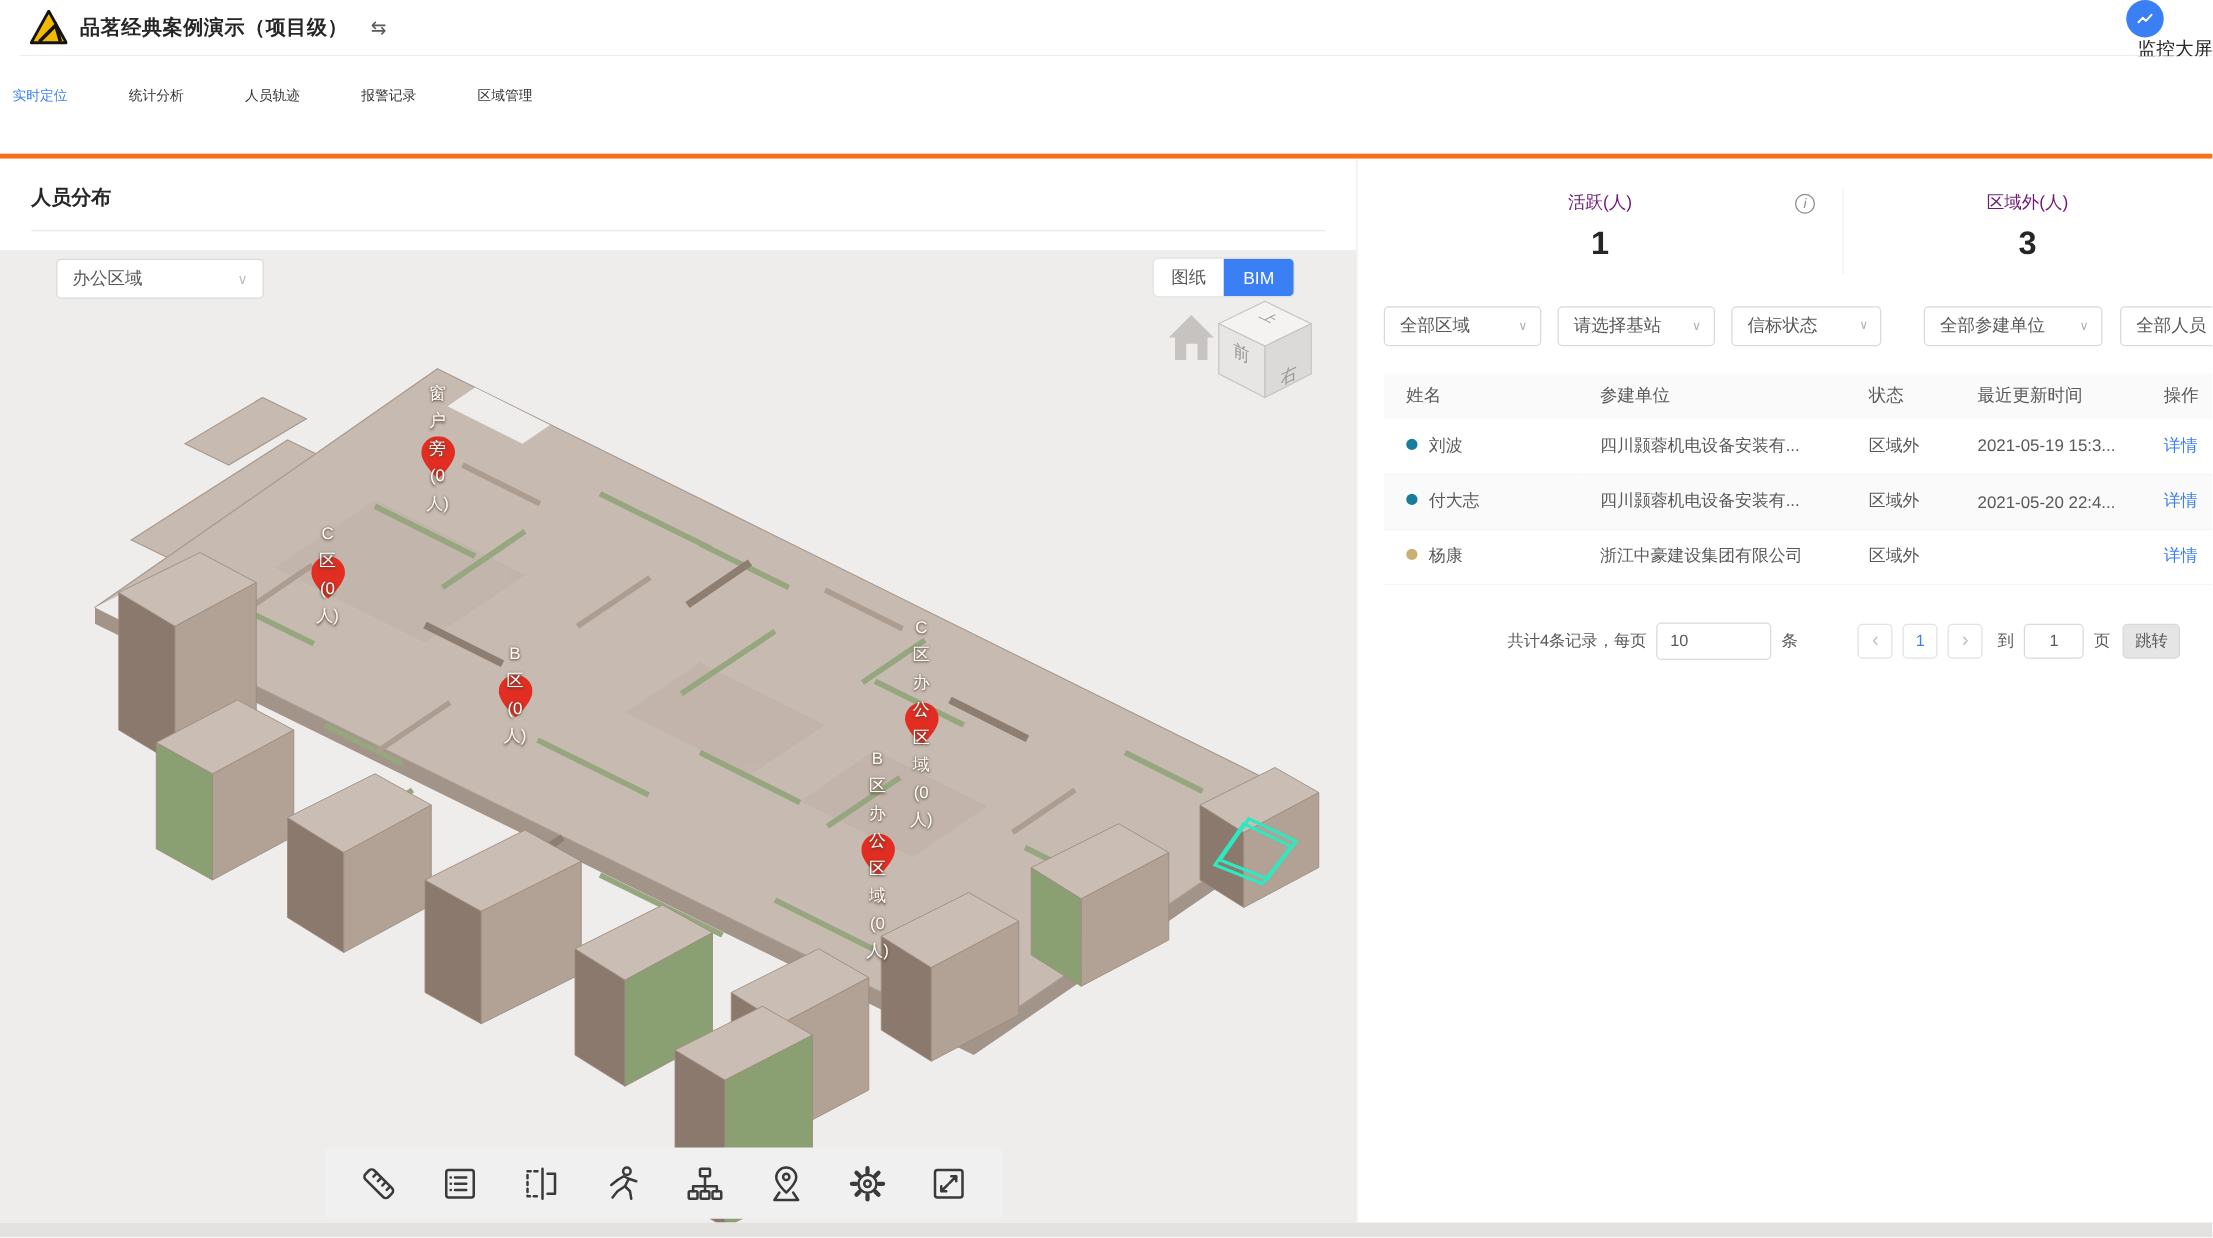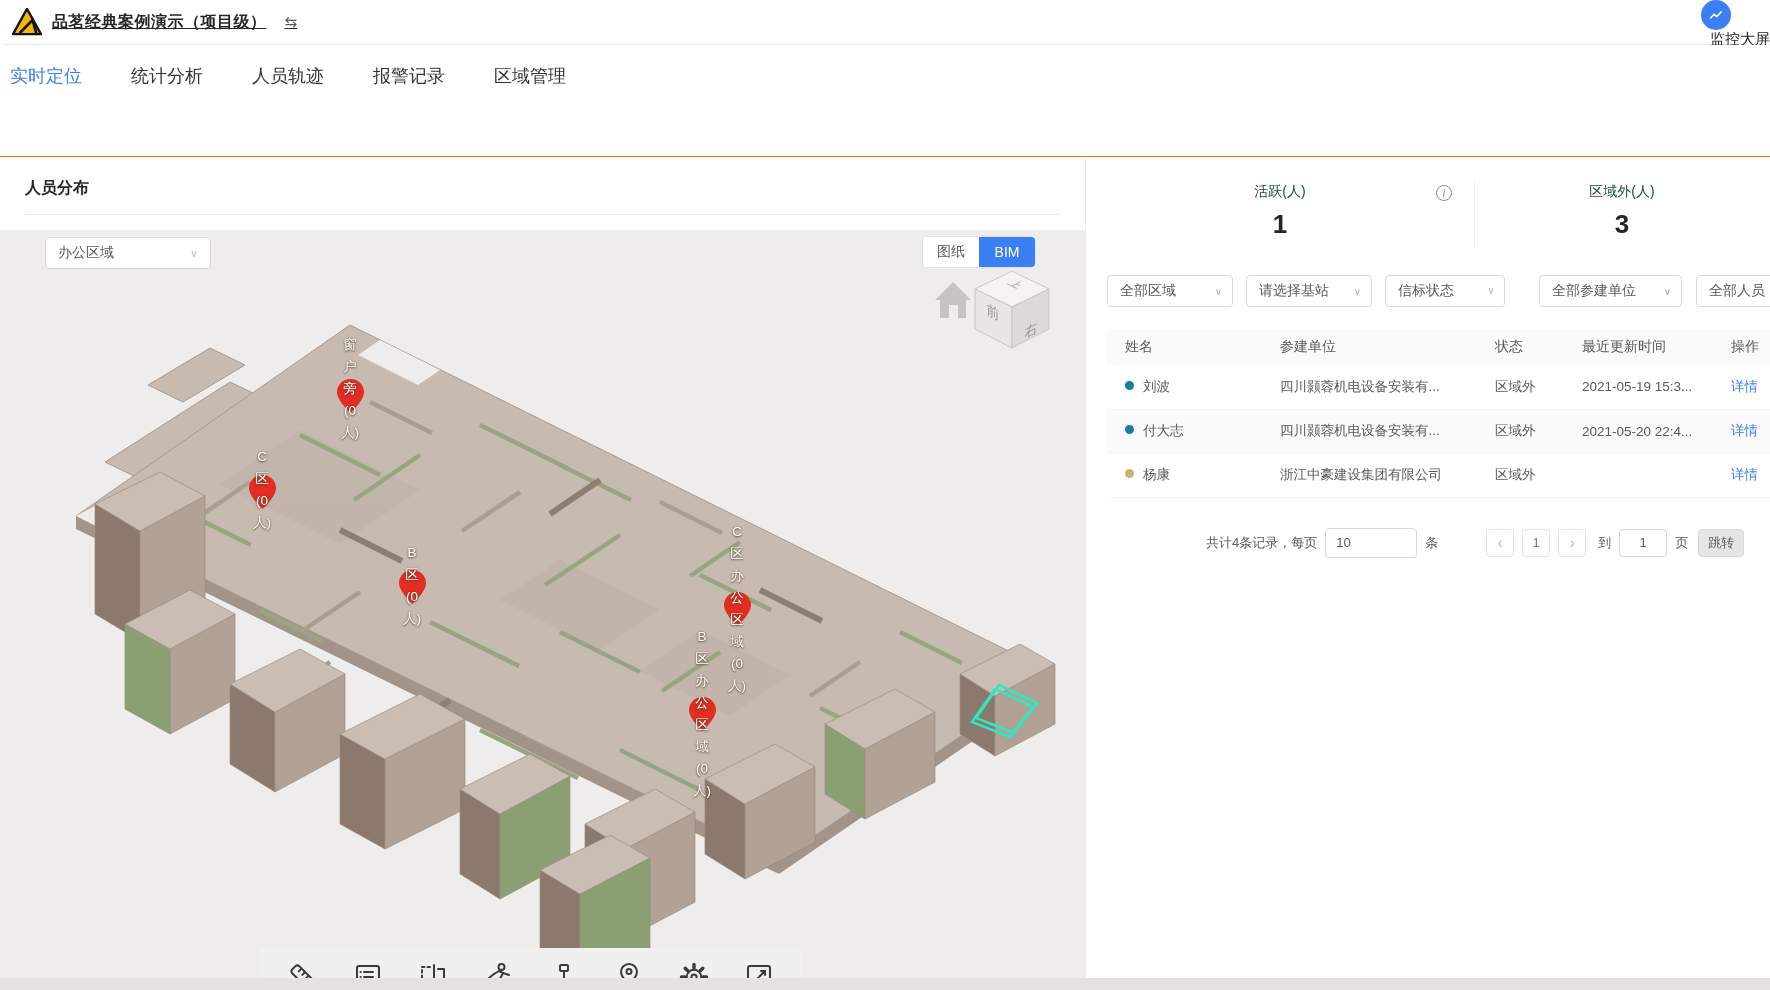--- a/index.html
+++ b/index.html
@@ -1,41 +1,41 @@
 <!DOCTYPE html>
 <html><head>
 <meta charset="utf-8">
 <style>
   * { margin:0; padding:0; box-sizing:border-box; }
   html,body { width:1770px; height:990px; overflow:hidden; background:#fff;
     font-family:"Liberation Sans","DejaVu Sans",sans-serif; color:#262626; }
   .app { position:relative; width:1770px; height:990px; }
 
   
-  .top-header { position:absolute; top:0; left:4px; right:0; height:45px; background:#fff;
-    border-bottom:1px solid #ececec; display:flex; align-items:center;text-decoration:underline; }
+  .top-header { position:absolute; top:0; left:16px; right:0; height:45px; background:#fff;
+    border-bottom:1px solid #ececec; display:flex; align-items:center; }
   .logo { width:30px; height:28px; margin-left:8px; }
   .app-title { font-size:16px; font-weight:700; margin-left:10px; letter-spacing:.5px; }
   .swap { margin-left:18px; font-size:15px; color:#595959; cursor:pointer; }
   .header-right { margin-left:auto; display:flex; height:100%;flex-direction:column; }
   .chip { width:30px; height:30px; border-radius:50%; background:#3b7ff5; display:flex;
     align-items:center; justify-content:center; flex:0 0 auto; }
   .chip-label { font-size:15px; color:#262626; margin-left:9px; }
   .chev-sm { font-size:11px; color:#9b9b9b; margin-left:8px; }
   .chip2 { margin-left:26px; }
   .partial-label { font-size:15px; margin-left:9px; white-space:nowrap; }
 
   
   .tabs { position:absolute; top:45px; left:0; right:0; height:78px; background:#fff;
     display:flex; align-items:center; padding:0 0 16px 10px; }
-  .tab { font-size:18px; color:#333; margin-right:49px; cursor:pointer; white-space:nowrap; }
+  .tab { font-size:11px; color:#333; margin-right:49px; cursor:pointer; white-space:nowrap; }
   .tab.active { color:#3b7ff5; }
 
   
-  .content { position:absolute; top:123px; left:0; right:0; bottom:12px; border-top:1px solid #f97316;margin-top:33px; }
+  .content { position:absolute; top:123px; left:0; right:0; bottom:12px; border-top:4px solid #f97316; }
   .map-panel { position:absolute; left:0; top:0; width:1085px; bottom:0; background:#fff; }
   .map-head { position:relative; height:73px; }
   .map-title { position:absolute; left:25px; top:21px; font-size:16px; font-weight:600; }
   .map-rule { position:absolute; left:25px; right:25px; top:57px; border-top:1px solid #e8e8e8; }
   .viewport { position:absolute; left:0; top:73px; right:0; bottom:0; background:#efedec; overflow:hidden; }
   .bim-svg { position:absolute; left:0; top:0; }
 
   .area-select { position:absolute; left:45px; top:7px; width:166px; height:32px; background:#fff;
     border:1px solid #d9d9d9; border-radius:4px; display:flex; align-items:center; padding:0 12px;
     font-size:14px; color:#595959; cursor:pointer; }
@@ -62,21 +62,21 @@
   .tool { width:34px; height:34px; cursor:pointer; display:flex; align-items:center; justify-content:center; }
   .tool svg { stroke:#3a3a3a; fill:none; stroke-width:2; stroke-linecap:round; stroke-linejoin:round; }
 
   
   .right-panel { position:absolute; left:1085px; top:0; right:0; bottom:0; background:#fff;
     border-left:1px solid #ebebeb; overflow:hidden; }
   .stats { position:relative; height:105px; }
   .stat-cell1 { position:absolute; left:0; top:0; width:388px; height:100%; text-align:center; }
   .stat-cell2 { position:absolute; left:388px; top:0; right:0; height:100%; text-align:center; }
   .stat-divider { position:absolute; left:388px; top:24px; height:68px; border-left:1px solid #efefef; }
-  .stat-label { margin-top:26px; font-size:14px; color:#14532d; }
+  .stat-label { margin-top:26px; font-size:14px; color:#701a75; }
   .stat-value { margin-top:8px; font-size:26px; font-weight:600; color:#262626; }
   .info-icon { position:absolute; left:350px; top:28px; width:16px; height:16px; border:1px solid #8c8c8c;
     border-radius:50%; color:#8c8c8c; font-size:11px; line-height:14px; text-align:center;
     font-style:italic; cursor:pointer; }
 
   .list-head { margin:14px 0 0 21px; display:flex; align-items:baseline; }
   .list-title { font-size:16px; font-weight:600; }
   .list-subtitle { font-size:12px; color:#999; margin-left:6px; }
 
   .filters { margin:13px 0 0 21px; display:flex; }

